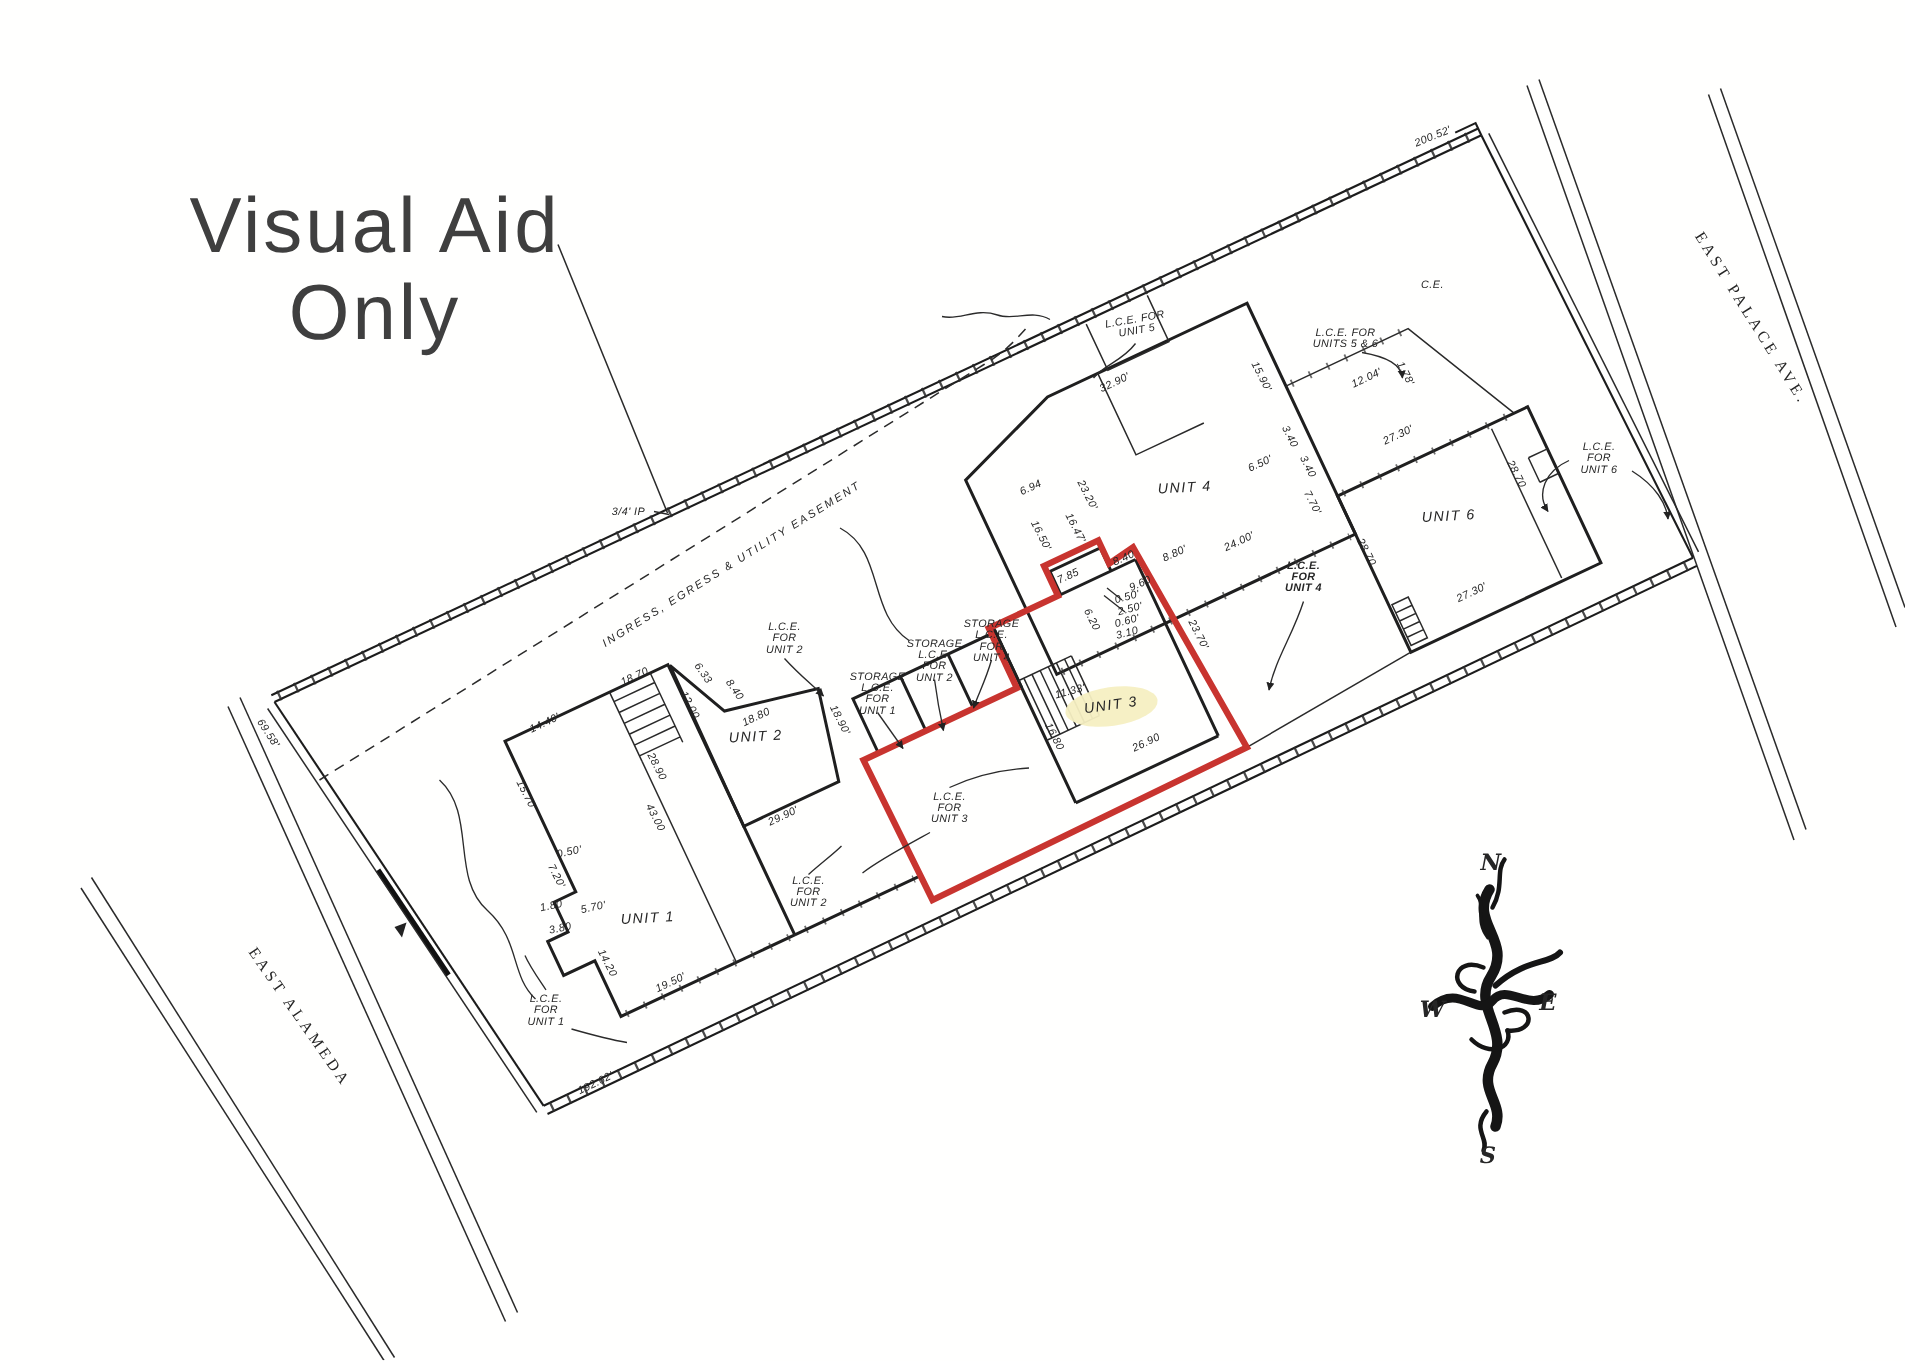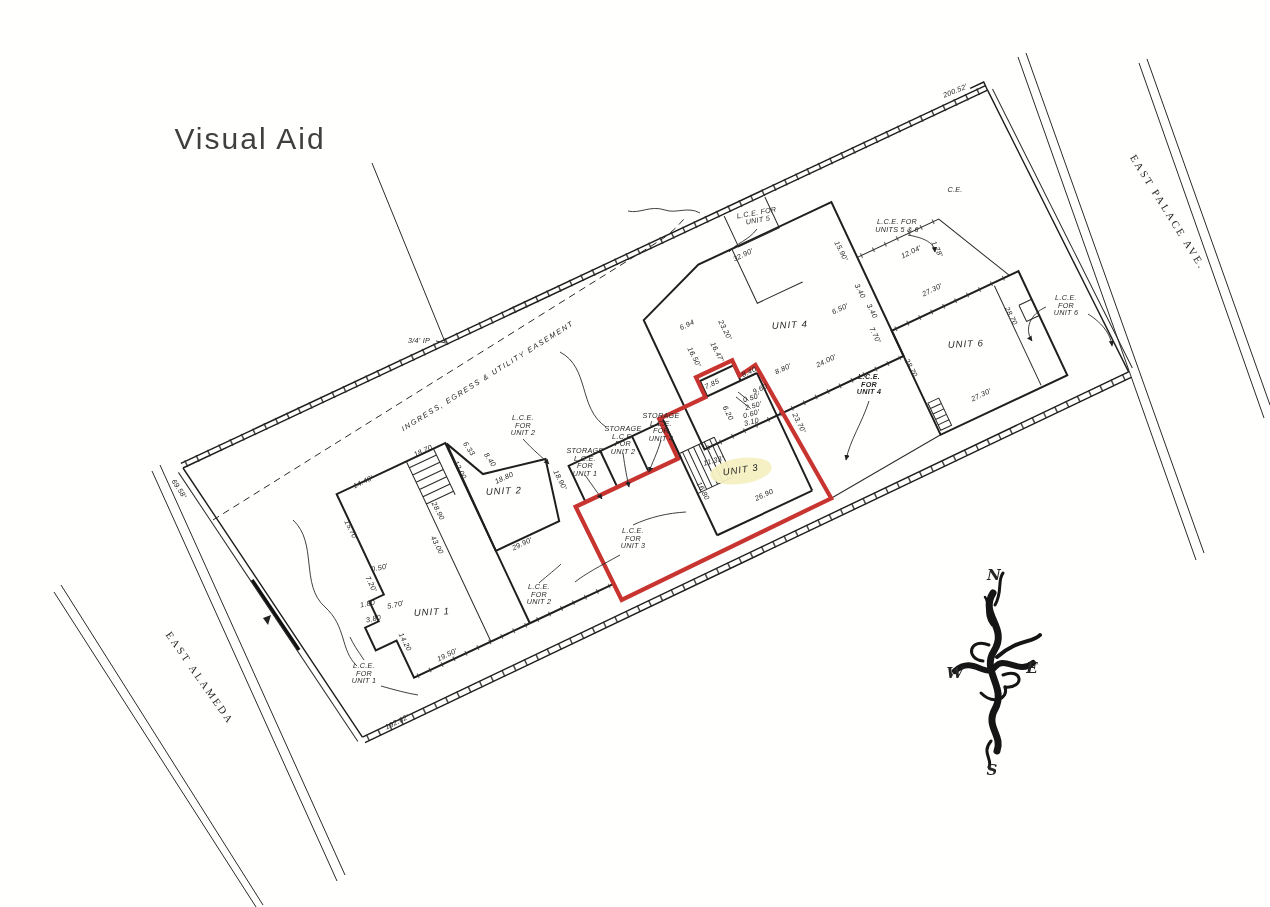--- a/index.html
+++ b/index.html
@@ -1,19 +1,19 @@
 <!DOCTYPE html>
 <html><head>
 <meta charset="utf-8">
 <style>
   html,body{margin:0;padding:0;background:#fff;}
   .page{position:relative;width:1270px;height:907px;background:#fffffe;overflow:hidden;
         font-family:"Liberation Sans",sans-serif;}
   .title{position:absolute;left:105px;top:122px;width:290px;text-align:center;
-         color:#3f3f3f;font-size:30px;letter-spacing:2px;line-height:1.12;font-weight:400;}
+         color:#3f3f3f;font-size:52px;letter-spacing:2px;line-height:1.12;font-weight:400;}
   svg{position:absolute;left:0;top:0;}
   .w{stroke:#1f1f1f;stroke-width:2;fill:none;stroke-linejoin:miter;}
   .w1{stroke:#2a2a2a;stroke-width:1;fill:none;}
   .bnd{stroke:#1c1c1c;stroke-width:1.4;fill:none;}
   .tick{stroke:#2a2a2a;stroke-width:7;fill:none;stroke-dasharray:1.5 11;opacity:.85;}
   .tick2{stroke:#333;stroke-width:5;fill:none;stroke-dasharray:1.2 12;opacity:.7;}
   .ldr{stroke:#2b2b2b;stroke-width:.9;fill:none;}
   .dash{stroke:#2b2b2b;stroke-width:1;fill:none;stroke-dasharray:7 5;}
   .rd{stroke-width:4.2;fill:none;}
   .pt{font-family:"Liberation Sans",sans-serif;font-style:italic;fill:#262626;
@@ -25,20 +25,21 @@
   .pt.cp{font-family:"DejaVu Serif",serif;font-size:15px;font-weight:bold;font-style:italic;}
   .cpr{stroke:#151515;fill:none;stroke-linecap:round;}
 </style>
 </head>
 <body>
 
 <div class="page">
 
   <div class="title">
     <div>Visual Aid</div>
+    <div>Only</div>
   </div>
 
   <svg width="1270" height="907" viewBox="0 0 1270 907">
     <defs>
       <marker id="ah" markerWidth="7" markerHeight="7" refX="5.5" refY="3" orient="auto">
         <path d="M0,0L6,3L0,6Z" fill="#222"></path>
       </marker>
     </defs>
 
     <g>

